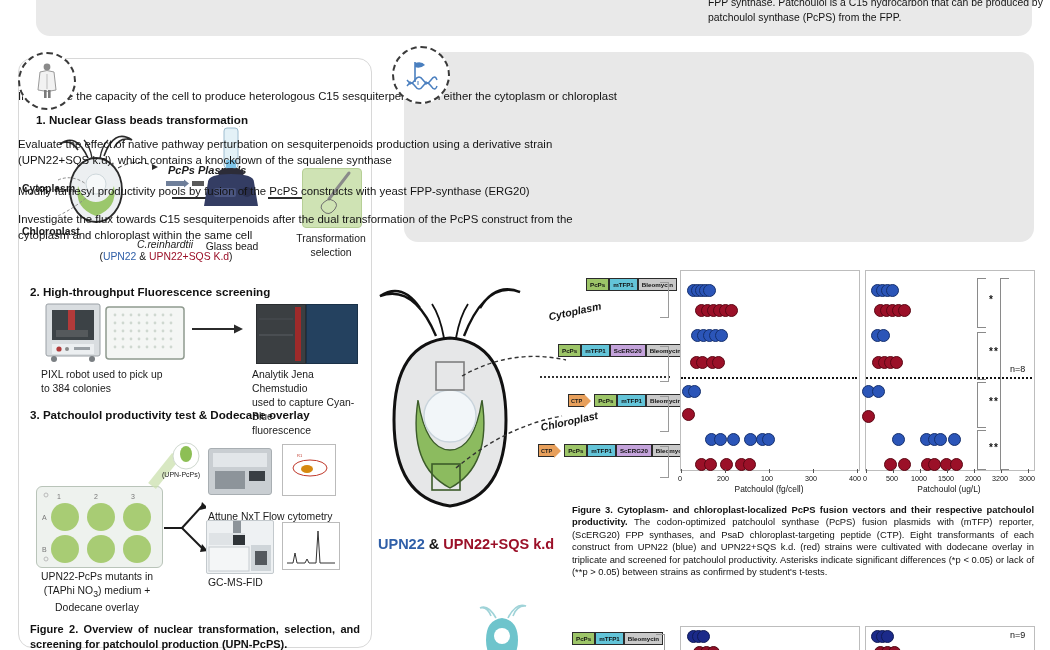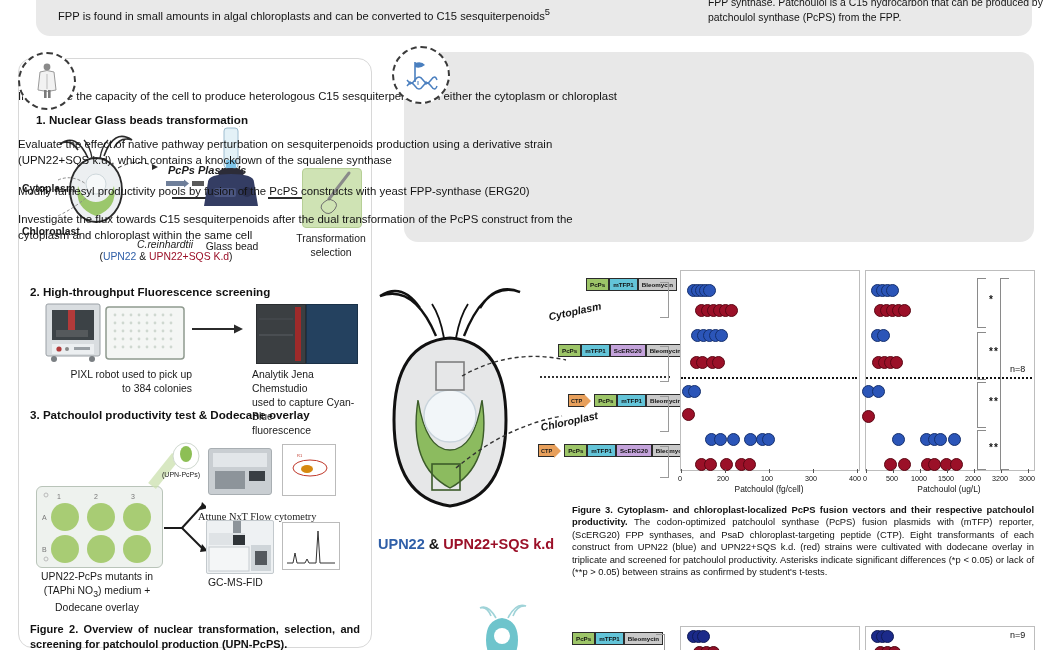--- a/index.html
+++ b/index.html
@@ -81,23 +81,20 @@
   .dotline{position:absolute;border-top:2px dotted #333;}
 
   
   .imgph{position:absolute;}
   .greenplate{background:#cfe3b4;border:1px solid #b6cf96;border-radius:4px;}
 </style>
 </head>
 <body>
 
 <div class="panel" id="intro">
-  <div class="col c1">
-    <span>FPP is found in small amounts in algal chloroplasts and can be converted to C15 sesquiterpenoids</span><sup>5</sup>
-  </div>
   <div class="col c2">FPP synthase. Patchoulol is a C15 hydrocarbon that can be produced by patchoulol synthase (PcPS) from the FPP.</div>
 </div>
 
 <div class="sec-badge" style="left:18px;top:52px;">
   <svg width="30" height="38" viewBox="0 0 30 38">
     <circle cx="15" cy="5" r="3.4" fill="#8a8a8a"></circle>
     <path d="M8 10 q7 -3 14 0 l2 18 q-8 3 -18 0 z" fill="#f2f2f2" stroke="#9a9a9a" stroke-width="1"></path>
     <rect x="12" y="28" width="2.6" height="8" fill="#7a7a7a"></rect>
     <rect x="16" y="28" width="2.6" height="8" fill="#7a7a7a"></rect>
     <path d="M15 12 l0 15" stroke="#bdbdbd" stroke-width="1"></path>
@@ -226,21 +223,21 @@
     <path d="M42 2.5 l9 4.5 l-9 4.5 z" fill="#2b2b2b"></path>
 </svg>
 <div class="imgph" style="left:256px;top:304px;width:48px;height:58px;background:#3b3f42;border:1px solid #2a2d30;">
   <svg width="48" height="58" viewBox="0 0 48 58">
       <rect x="38" y="2" width="6" height="54" fill="#9e2a2a"></rect>
       <line x1="2" y1="30" x2="36" y2="30" stroke="#5a5f63"></line>
       <line x1="2" y1="14" x2="36" y2="14" stroke="#4a4f53"></line>
     </svg>
 </div>
 <div class="imgph" style="left:306px;top:304px;width:50px;height:58px;background:#24415f;border:1px solid #1a3148;"></div>
-<div class="lbl" style="left:52px;top:368px;width:140px;line-height:1.35;text-align:right;">PIXL robot used to pick up<br>to 384 colonies</div>
+<div class="lbl" style="left:41px;top:368px;width:140px;line-height:1.35;">PIXL robot used to pick up<br>to 384 colonies</div>
 <div class="lbl" style="left:252px;top:368px;width:112px;line-height:1.35;">Analytik Jena Chemstudio<br>used to capture Cyan-Blue<br>fluorescence</div>
 
 <div class="m-step" style="left:30px;top:408px;">3. Patchoulol productivity test &amp; Dodecane overlay</div>
 <div class="imgph" style="left:36px;top:486px;width:125px;height:80px;background:#eef2ee;border:1.5px solid #b9c4b9;border-radius:6px;">
   <svg width="125" height="80" viewBox="0 0 125 80">
     <text x="20" y="12" font-size="7" fill="#777" font-family="Liberation Sans">1</text>
     <text x="57" y="12" font-size="7" fill="#777" font-family="Liberation Sans">2</text>
     <text x="94" y="12" font-size="7" fill="#777" font-family="Liberation Sans">3</text>
     <text x="5" y="33" font-size="7" fill="#777" font-family="Liberation Sans">A</text>
     <text x="5" y="65" font-size="7" fill="#777" font-family="Liberation Sans">B</text>
@@ -274,21 +271,21 @@
     <rect x="40" y="22" width="16" height="10" fill="#3a3f44"></rect>
   </svg>
 </div>
 <div class="imgph" style="left:282px;top:444px;width:52px;height:50px;background:#fff;border:1px solid #bbb;">
   <svg width="52" height="50" viewBox="0 0 52 50">
     <ellipse cx="27" cy="23" rx="17" ry="8" fill="none" stroke="#c0392b" stroke-width="1"></ellipse>
     <ellipse cx="24" cy="24" rx="6" ry="4" fill="#d68910"></ellipse>
     <text x="14" y="12" font-size="4" fill="#c0392b" font-family="Liberation Sans">R1</text>
   </svg>
 </div>
-<div class="lbl" style="left:198px;top:510px;font-family:Liberation Serif, serif;">Attune NxT Flow cytometry</div>
+<div class="lbl" style="left:208px;top:510px;">Attune NxT Flow cytometry</div>
 <div class="imgph" style="left:206px;top:520px;width:66px;height:52px;background:#eef1f3;border:1px solid #c3c9cd;border-radius:2px;">
   <svg width="66" height="52" viewBox="0 0 66 52">
     <rect x="26" y="0" width="8" height="12" fill="#8d949a"></rect>
     <rect x="2" y="12" width="36" height="12" fill="#dfe3e6"></rect>
     <rect x="26" y="14" width="12" height="10" fill="#2f3438"></rect>
     <rect x="2" y="26" width="40" height="24" fill="#f4f6f7" stroke="#c6ccd0"></rect>
     <rect x="44" y="24" width="20" height="26" fill="#cfd5d9"></rect>
     <rect x="48" y="30" width="12" height="14" fill="#54595e"></rect>
   </svg>
 </div>

